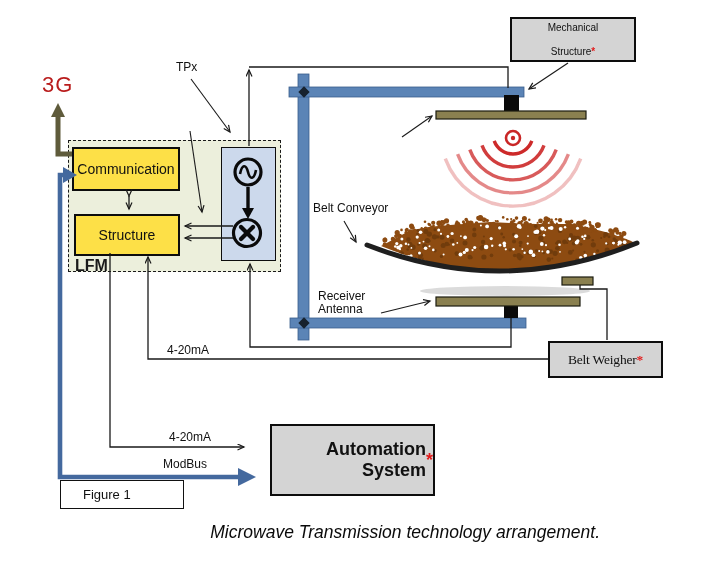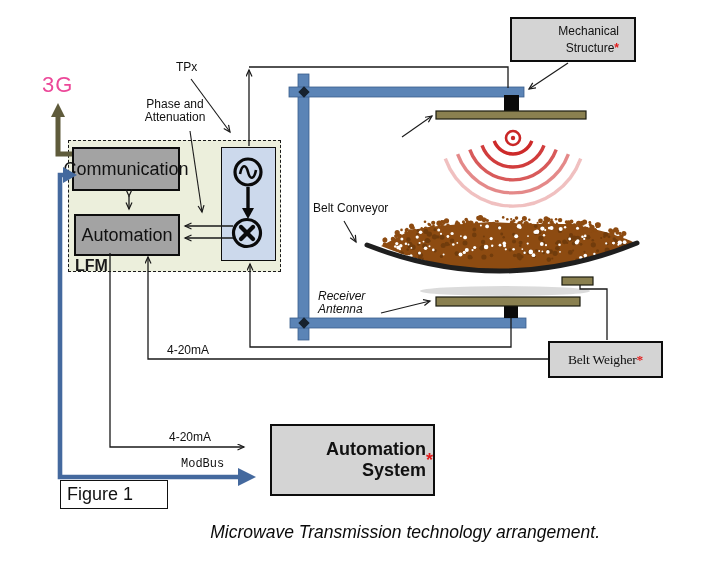--- a/index.html
+++ b/index.html
@@ -8,68 +8,68 @@
     font-family:"Liberation Sans","DejaVu Sans",sans-serif;color:#1a1a1a;
   }
   .abs{position:absolute;}
   
   .lfm-box{
     left:68px;top:140px;width:211px;height:130px;
     background:#ecefdc;border:1.4px dashed #1a1a1a;z-index:1;
   }
   
   .blue-box{
-    background:#a3a3a3;border:2px solid #0d0d0d;z-index:2;
+    background:#fde047;border:2px solid #0d0d0d;z-index:2;
     display:flex;align-items:center;justify-content:center;
-    font-size:18px;color:#111;
+    font-size:14px;color:#111;
   }
   .comm{left:72px;top:147px;width:104px;height:40px;}
   .moist{left:74px;top:214px;width:102px;height:38px;}
   .osc-box{
     left:221px;top:147px;width:53px;height:112px;
     background:#ccd9ec;border:1.6px solid #0d0d0d;z-index:2;
   }
   .lfm-label{left:75px;top:257px;font-size:16px;font-weight:bold;z-index:3;}
   
   .gray-box{
     background:#d4d4d4;border:2.4px solid #0d0d0d;z-index:2;
     display:flex;align-items:center;justify-content:center;text-align:center;
     color:#111;
   }
-  .mech{left:510px;top:17px;width:122px;height:41px;font-size:12px;line-height:17px;text-align:right;}
+  .mech{left:510px;top:17px;width:122px;height:41px;font-size:10px;line-height:24px;}
   .mech .wrap{width:92px;}
   .weigher{left:548px;top:341px;width:111px;height:33px;font-size:13.5px;letter-spacing:-0.2px;font-family:Liberation Serif, serif;}
   .autosys{left:270px;top:424px;width:161px;height:68px;font-size:18px;font-weight:bold;text-align:right;}
   .ast{color:#e21b1b;font-weight:bold;}
   
   .figbox{
     left:60px;top:480px;width:100px;height:27px;background:#fff;border:1.5px solid #111;
-    z-index:3;display:flex;align-items:center;font-size:18px;padding-left:6px;color:#111;
+    z-index:3;display:flex;align-items:center;font-size:13px;padding-left:22px;color:#111;
   }
   .caption{
     left:60px;top:522px;width:540px;text-align:right;z-index:3;
     font-size:17.5px;font-style:italic;color:#0a0a0a;
   }
   
   .lbl{font-size:12px;line-height:13px;z-index:4;color:#111;}
-  .g3{left:42px;top:72px;font-size:22px;color:#ec4899;z-index:4;letter-spacing:1px;}
+  .g3{left:42px;top:72px;font-size:22px;color:#b91c1c;z-index:4;letter-spacing:1px;}
   svg.overlay{position:absolute;left:0;top:0;z-index:3;pointer-events:none;}
 </style>
 </head>
 <body>
 
 <div id="stage">
 
   <div class="abs lfm-box"></div>
 
   <div class="abs blue-box comm">
     <span>Communication</span>
   </div>
   <div class="abs blue-box moist">
-    <span>Automation</span>
+    <span>Structure</span>
   </div>
   <div class="abs osc-box"></div>
   <div class="abs lfm-label">LFM</div>
 
   <div class="abs gray-box mech">
     <div class="wrap"><span>Mechanical Structure</span><span class="ast">*</span></div>
   </div>
   <div class="abs gray-box weigher">
     <span>Belt Weigher</span>
       <span class="ast">*</span>
@@ -568,24 +568,23 @@
       <circle cx="247" cy="233" r="13.5" fill="none" stroke="#0a0a0a" stroke-width="3.2"></circle>
       <g stroke="#0a0a0a" stroke-width="4.2" stroke-linecap="round">
         <line x1="241" y1="227" x2="253" y2="239"></line>
         <line x1="253" y1="227" x2="241" y2="239"></line>
       </g>
     </g>
   </svg>
 
   <div class="abs g3">3G</div>
   <div class="abs lbl" style="left:176px;top:61px;">TPx</div>
-  <div class="abs lbl" style="left:136px;top:98px;width:78px;text-align:center;">Phase and Attenuation</div>
   <div class="abs lbl" style="left:313px;top:202px;">Belt Conveyor</div>
-  <div class="abs lbl" style="left:318px;top:290px;width:58px;font-style:italic;">Receiver Antenna</div>
+  <div class="abs lbl" style="left:318px;top:290px;width:58px;">Receiver Antenna</div>
   <div class="abs lbl" style="left:167px;top:344px;">4-20mA</div>
   <div class="abs lbl" style="left:169px;top:431px;">4-20mA</div>
-  <div class="abs lbl" style="left:181px;top:458px;font-family:Liberation Mono, monospace;">ModBus</div>
+  <div class="abs lbl" style="left:163px;top:458px;">ModBus</div>
 
   <div class="abs figbox">
     <span>Figure 1</span>
   </div>
   <div class="abs caption">Microwave Transmission technology arrangement.</div>
 </div>
 
 </body></html>

